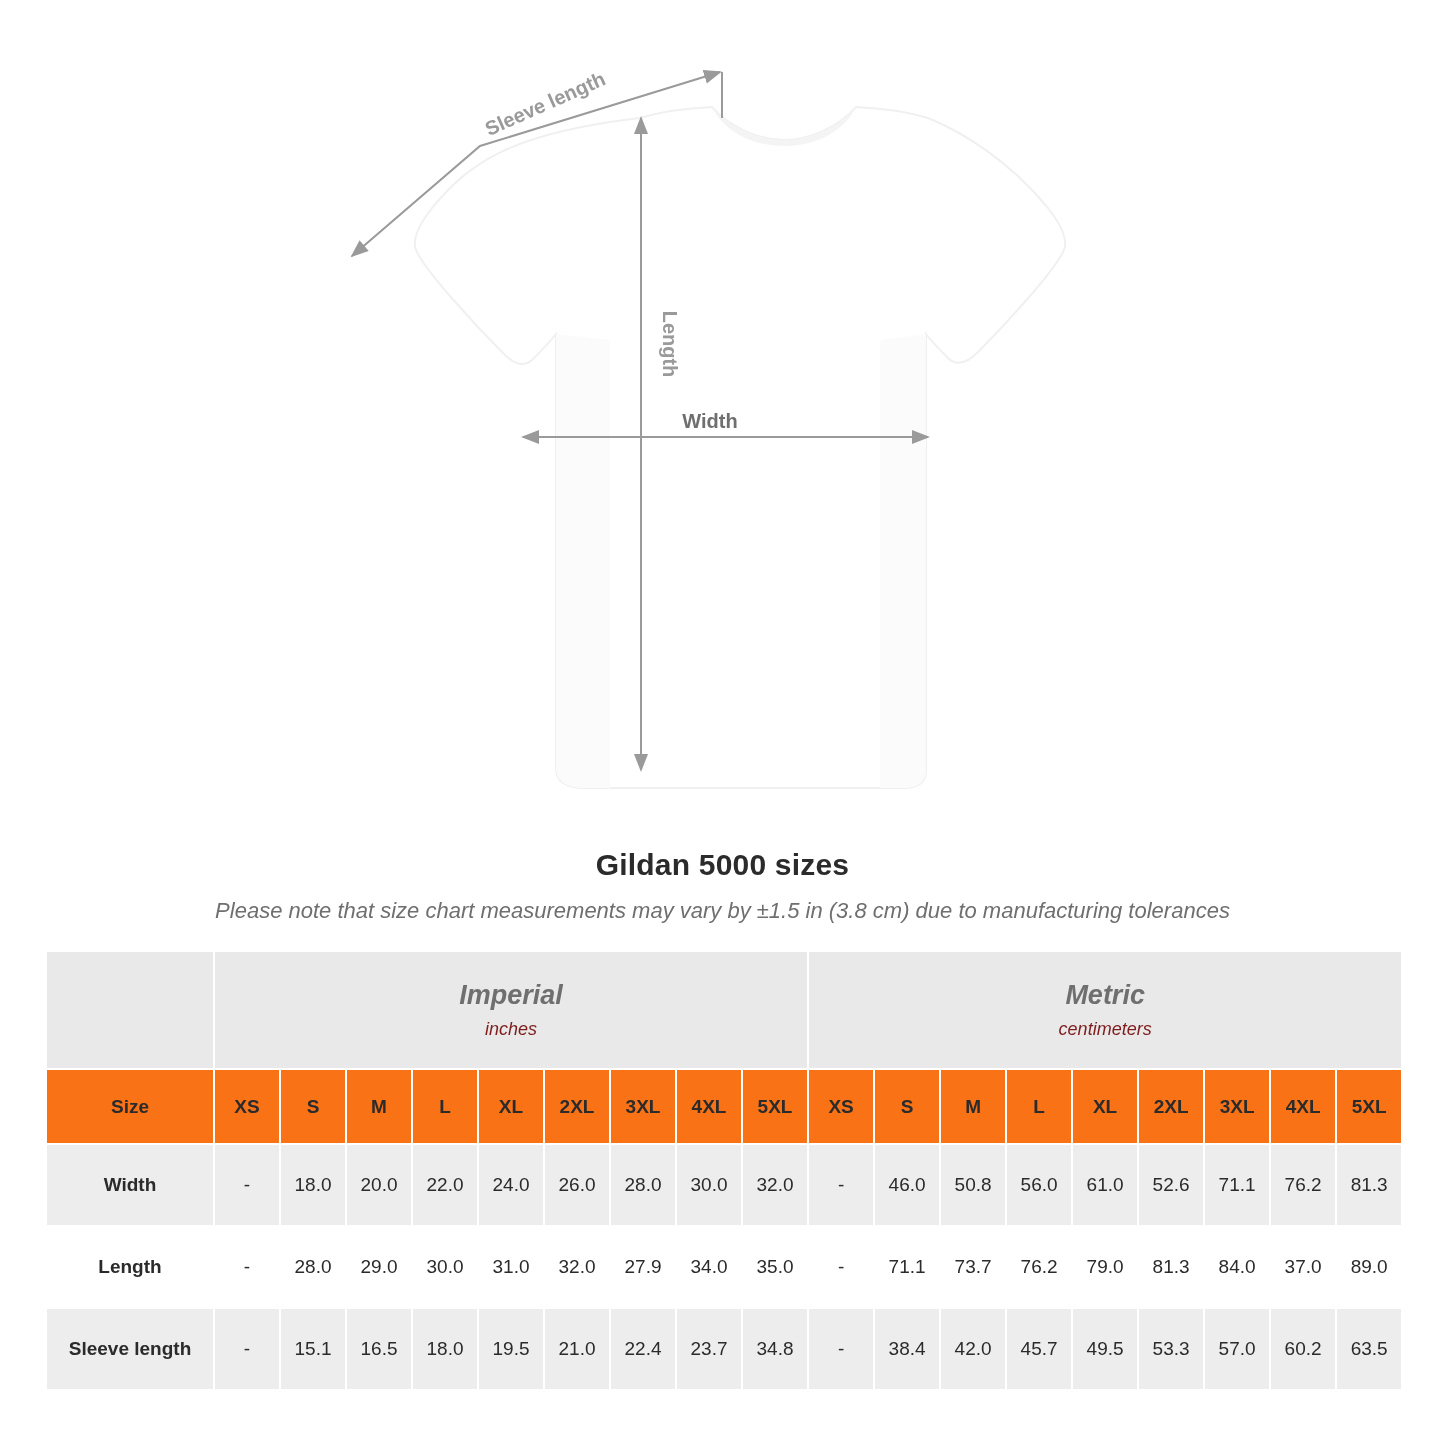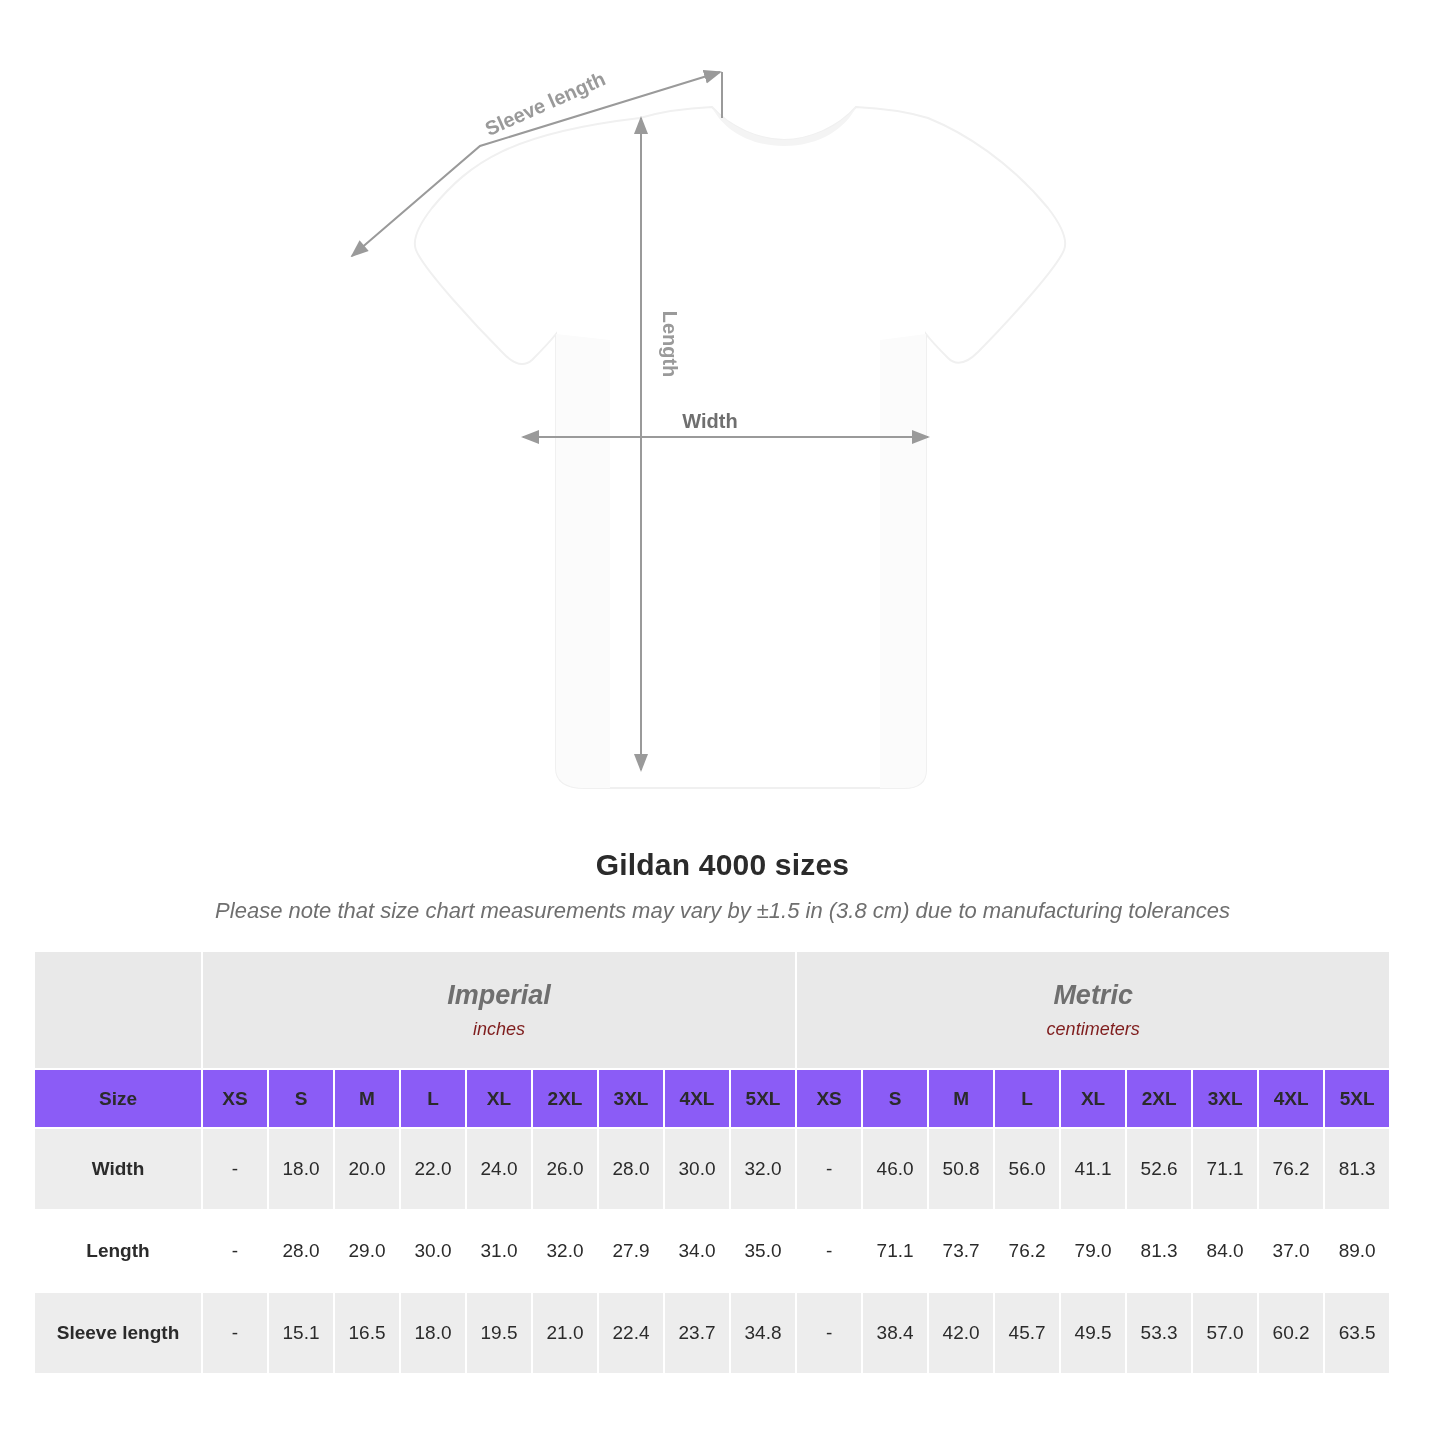--- a/index.html
+++ b/index.html
@@ -44,21 +44,21 @@
   .chart-note {
     margin-top: 16px;
     font-size: 22px;
     font-style: italic;
     color: #6f6f6f;
   }
 
   
   .table-wrap {
     margin-top: 26px;
-    padding: 0 33px;
+    padding: 0 45px;
     box-sizing: border-box;
     width: 1445px;
   }
   table.size-table {
     border-collapse: collapse;
     width: 1355px;
     table-layout: fixed;
     font-size: 19px;
   }
   table.size-table td, table.size-table th {
@@ -77,22 +77,22 @@
     font-weight: bold;
     color: #6f6f6f;
   }
   .unit-sub {
     font-size: 18px;
     font-style: italic;
     color: #7f1d1d;
     margin-top: 8px;
   }
   .row-head {
-    height: 59px;
-    background: #8b5cf6;
+    height: 75px;
+    background: #f97316;
   }
   .row-head td {
     font-weight: bold;
     font-size: 19px;
     color: #2b2b2b;
   }
   .data-row {
     height: 82px;
   }
   .data-row.shaded td {
@@ -169,21 +169,21 @@
       <text x="663" y="344" transform="rotate(90 663 344)" font-family="Liberation Sans, sans-serif" font-size="20" font-weight="bold" fill="#9a9a9a" text-anchor="middle">Length</text>
 
       <g stroke="#9a9a9a" stroke-width="2" fill="none">
         <path d="M523 437 L928 437" marker-start="url(#arrowStart)" marker-end="url(#arrowEnd)"></path>
       </g>
       <text x="710" y="428" font-family="Liberation Sans, sans-serif" font-size="20" font-weight="bold" fill="#6f6f6f" text-anchor="middle">Width</text>
     </svg>
   </div>
 
   <div class="title-block">
-    <div class="chart-title">Gildan 4000 sizes</div>
+    <div class="chart-title">Gildan 5000 sizes</div>
     <div class="chart-note">Please note that size chart measurements may vary by ±1.5 in (3.8 cm) due to manufacturing tolerances</div>
   </div>
 
   <div class="table-wrap">
     <table class="size-table">
       <colgroup>
         <col class="col-label">
         <col class="col-data">
           <col class="col-data">
           <col class="col-data">
@@ -247,21 +247,21 @@
           <td class="cell">22.0</td>
           <td class="cell">24.0</td>
           <td class="cell">26.0</td>
           <td class="cell">28.0</td>
           <td class="cell">30.0</td>
           <td class="cell">32.0</td>
           <td class="cell">-</td>
           <td class="cell">46.0</td>
           <td class="cell">50.8</td>
           <td class="cell">56.0</td>
-          <td class="cell">41.1</td>
+          <td class="cell">61.0</td>
           <td class="cell">52.6</td>
           <td class="cell">71.1</td>
           <td class="cell">76.2</td>
           <td class="cell">81.3</td>
         </tr>
 
         <tr class="data-row plain">
           <td class="rowlabel">Length</td>
           <td class="cell">-</td>
           <td class="cell">28.0</td>

